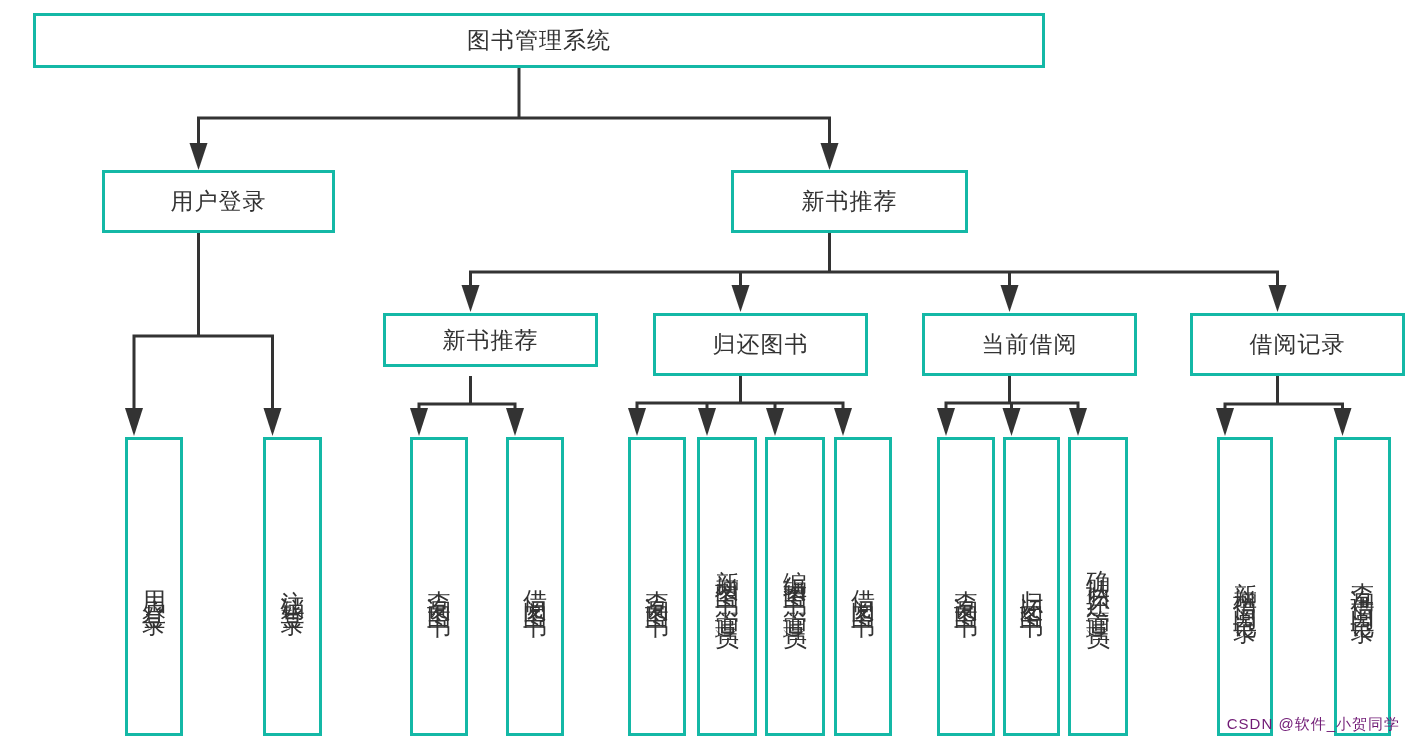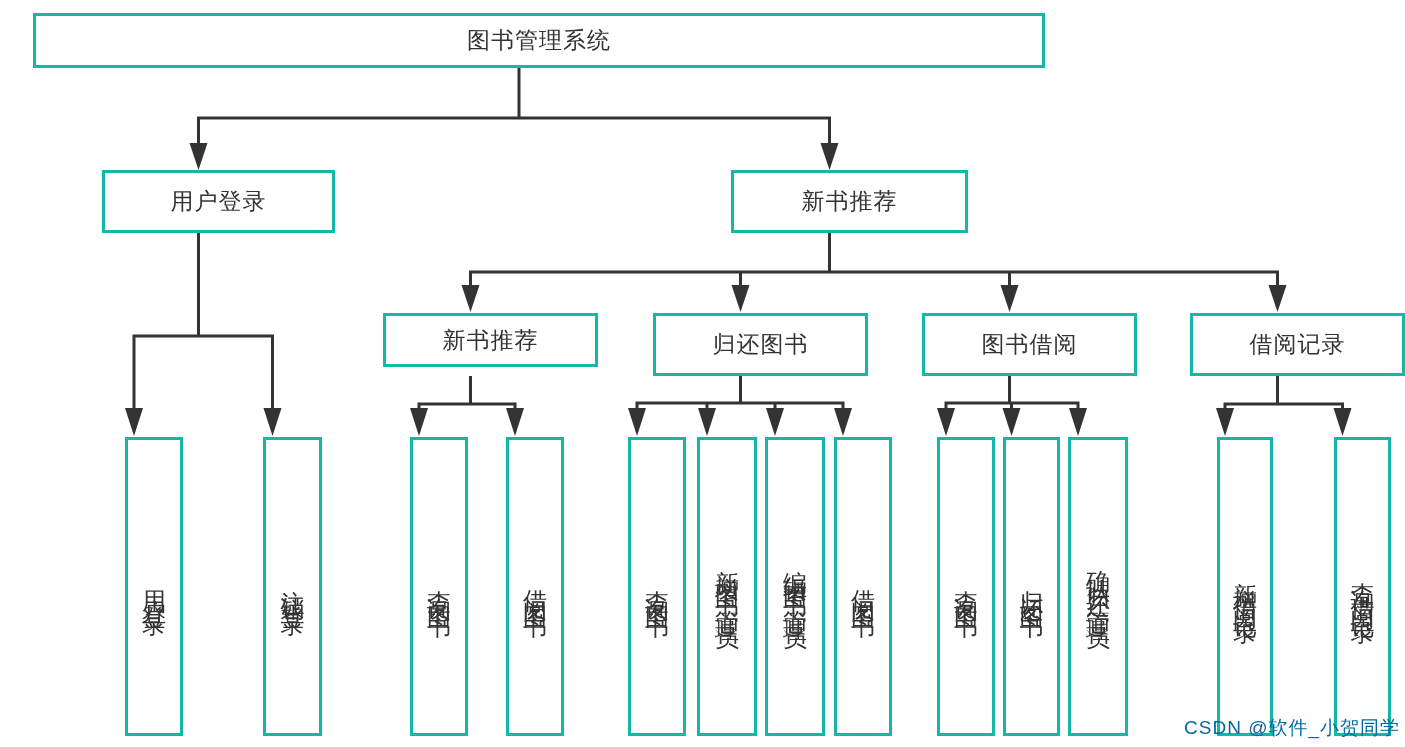--- a/index.html
+++ b/index.html
@@ -24,22 +24,22 @@
     text-orientation:mixed;
     font-size:24px;
     letter-spacing:8px;
     line-height:1;
     display:flex;align-items:center;justify-content:center;
   }
   svg.wires{position:absolute;left:0;top:0;z-index:1;}
   .watermark{
     position:absolute;
     right:5px;top:715px;
-    font-size:19px;
-    color:#0369a1;
+    font-size:15px;
+    color:#701a75;
     letter-spacing:1px;
     z-index:3;
     white-space:nowrap;
   }
 </style>
 </head>
 <body>
 
 <div id="canvas">
 
@@ -106,21 +106,21 @@
     <span class="hlabel">新书推荐</span>
   </div>
 
   <div class="box" style="left:363px;top:313px;width:215px;height:54px;">
     <span class="hlabel">新书推荐</span>
   </div>
   <div class="box" style="left:633px;top:313px;width:215px;height:63px;">
     <span class="hlabel">归还图书</span>
   </div>
   <div class="box" style="left:902px;top:313px;width:215px;height:63px;">
-    <span class="hlabel">图书借阅</span>
+    <span class="hlabel">当前借阅</span>
   </div>
   <div class="box" style="left:1170px;top:313px;width:215px;height:63px;">
     <span class="hlabel">借阅记录</span>
   </div>
 
   <div class="box vbox" style="left:105px;top:437px;width:58px;height:299px;">用户登录</div>
   <div class="box vbox" style="left:243px;top:437px;width:59px;height:299px;">注销登录</div>
 
   <div class="box vbox" style="left:390px;top:437px;width:58px;height:299px;">查询图书</div>
   <div class="box vbox" style="left:486px;top:437px;width:58px;height:299px;">借阅图书</div>

